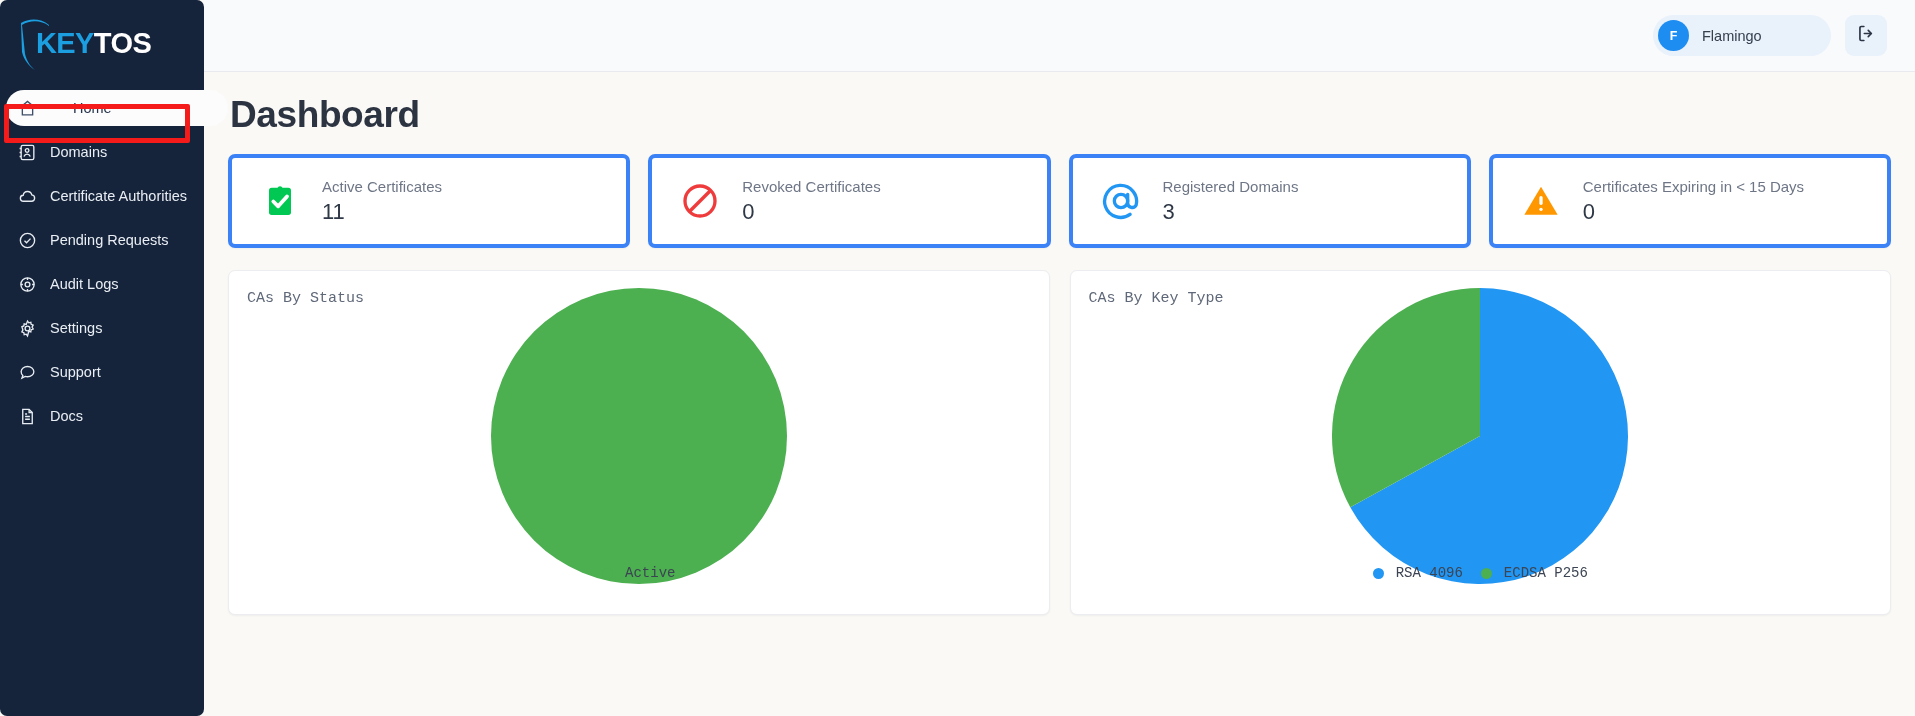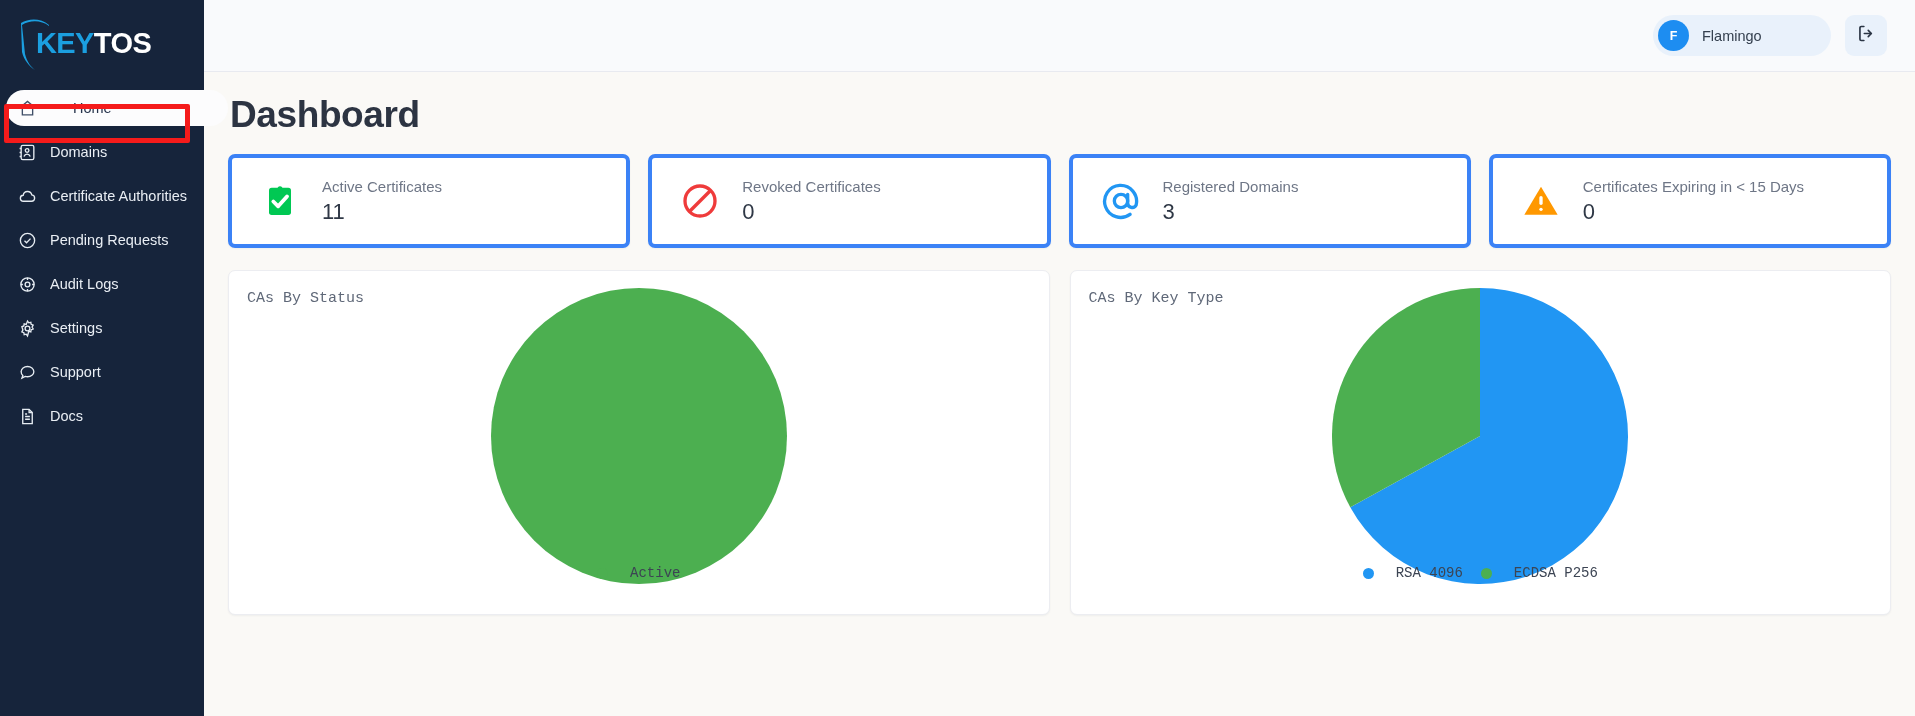--- a/index.html
+++ b/index.html
@@ -10,20 +10,21 @@
     overflow: hidden;
   }
   #app { position: relative; width: 1915px; height: 716px; display: flex; }
 
   
   .sidebar {
     width: 204px; min-width: 204px; height: 716px;
     background: #16243b;
     position: relative; z-index: 5;
     padding-top: 0;
+    border-radius: 7px;
   }
   .logo-wrap {
     height: 86px; display: flex; align-items: center;
     padding-left: 36px;
   }
   .logo { position: relative; display: flex; align-items: center; height: 46px; }
   .logo-shield { position: absolute; left: -21px; top: -6px; }
   .logo-text { font-size: 29px; font-weight: 700; letter-spacing: -0.6px; line-height: 1; }
   .logo-key { color: #1b9fe0; }
   .logo-tos { color: #ffffff; }
@@ -121,21 +122,21 @@
   }
   .chart-title {
     font-size: 15px; color: #5f6878;
     padding: 19px 0 0 18px;
   }
   .pie-area { display: flex; align-items: center; justify-content: center; height: 258px; }
   .legend {
     display: flex; align-items: center; justify-content: center; gap: 18px;
     font-size: 14px; color: #3c4453;
   }
-  .legend-item { display: flex; align-items: center; gap: 22px; }
+  .legend-item { display: flex; align-items: center; gap: 12px; }
   .dot { width: 11px; height: 11px; border-radius: 50%; display: inline-block; }
 </style>
 </head>
 <body>
 
 <div id="app">
 
   <aside class="sidebar">
 
     <div class="logo-wrap">

